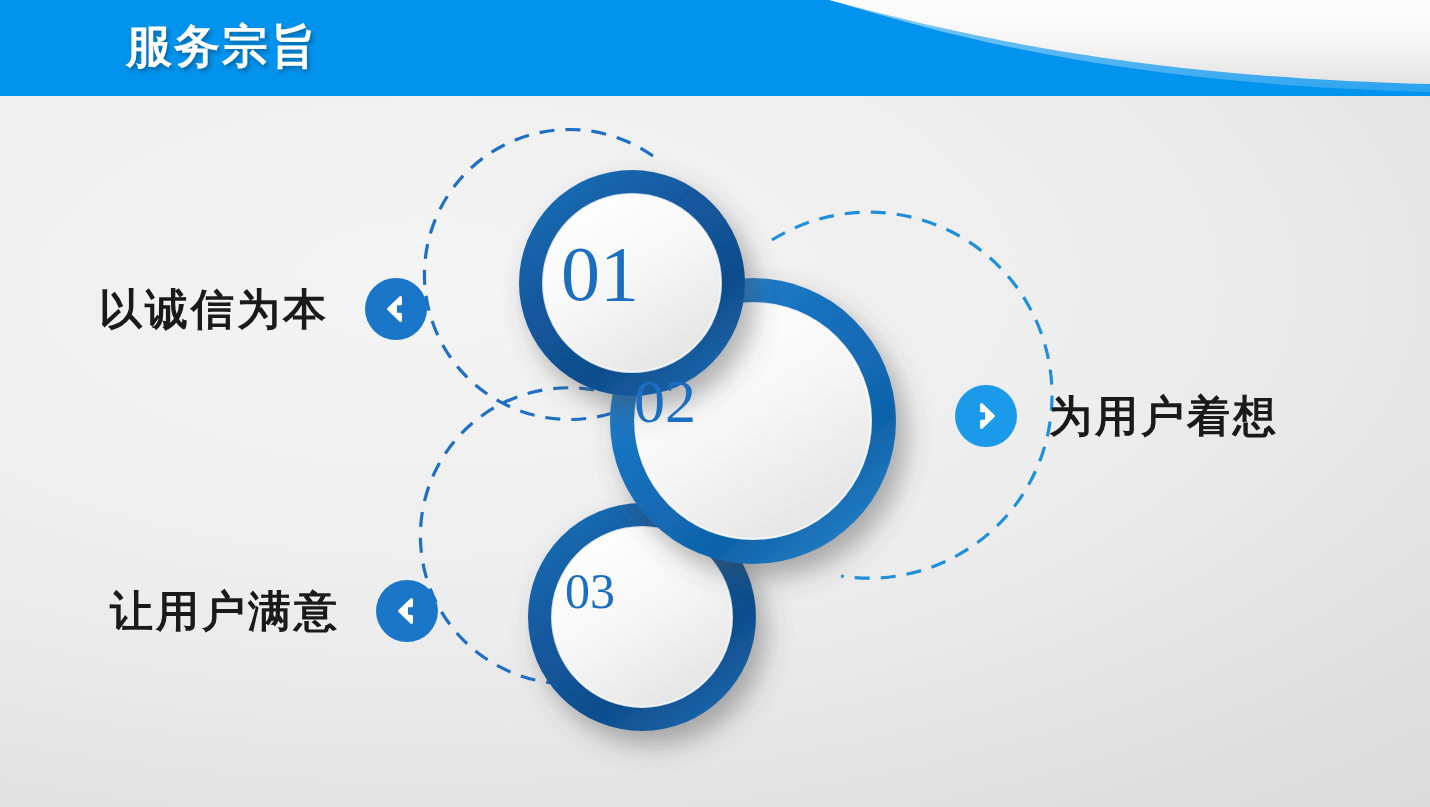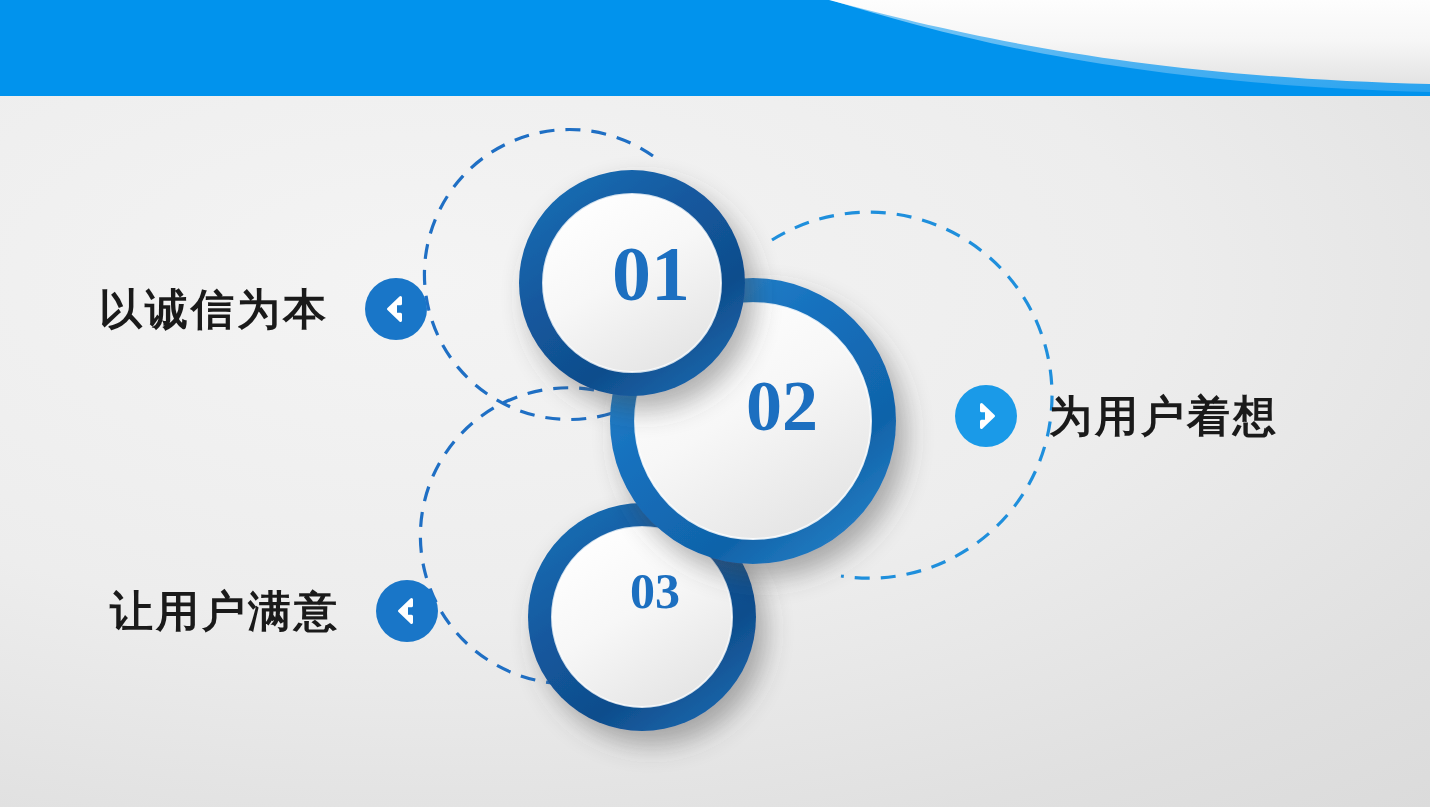--- a/index.html
+++ b/index.html
@@ -56,27 +56,26 @@
     position: absolute;
     left: 0;
     top: 0;
   }
 
   
   .num {
     position: absolute;
     color: #1c6fc0;
     font-family: "Liberation Serif", "DejaVu Serif", serif;
-    font-weight: 700;
-    text-align: center;
+    font-weight: 400;
     user-select: none;
     line-height: 1;
   }
   .num-01 { left: 561px; top: 139px; width: 180px; font-size: 78px; }
-  .num-02 { left: 682px; top: 274px; width: 200px; font-size: 72px; }
+  .num-02 { left: 634px; top: 274px; width: 200px; font-size: 62px; }
   .num-03 { left: 565px; top: 470px; width: 180px; font-size: 50px; }
 
   
   .caption {
     position: absolute;
     display: flex;
     align-items: center;
     white-space: nowrap;
   }
   .caption-text {
@@ -121,20 +120,21 @@
         <linearGradient id="swooshEdge" x1="0" y1="0" x2="1" y2="1">
           <stop offset="0%" stop-color="#8fd0f7"></stop>
           <stop offset="60%" stop-color="#4fb3f2"></stop>
           <stop offset="100%" stop-color="#2aa3ef"></stop>
         </linearGradient>
       </defs>
 
       <path d="M 800 -10 C 940 36 1120 84 1430 92 L 1430 -10 Z" fill="url(#swooshEdge)"></path>
       <path d="M 792 -10 C 932 28 1112 76 1430 84 L 1430 -10 Z" fill="url(#swooshGrad)"></path>
     </svg>
+    <div class="header-title">服务宗旨</div>
   </div>
 
   <div class="diagram">
 
     <svg width="1430" height="711" viewBox="0 0 1430 711">
       <defs>
 
         <linearGradient id="ringDark" x1="0.15" y1="0" x2="0.85" y2="1">
           <stop offset="0%" stop-color="#1b6fb5"></stop>
           <stop offset="35%" stop-color="#14599f"></stop>

